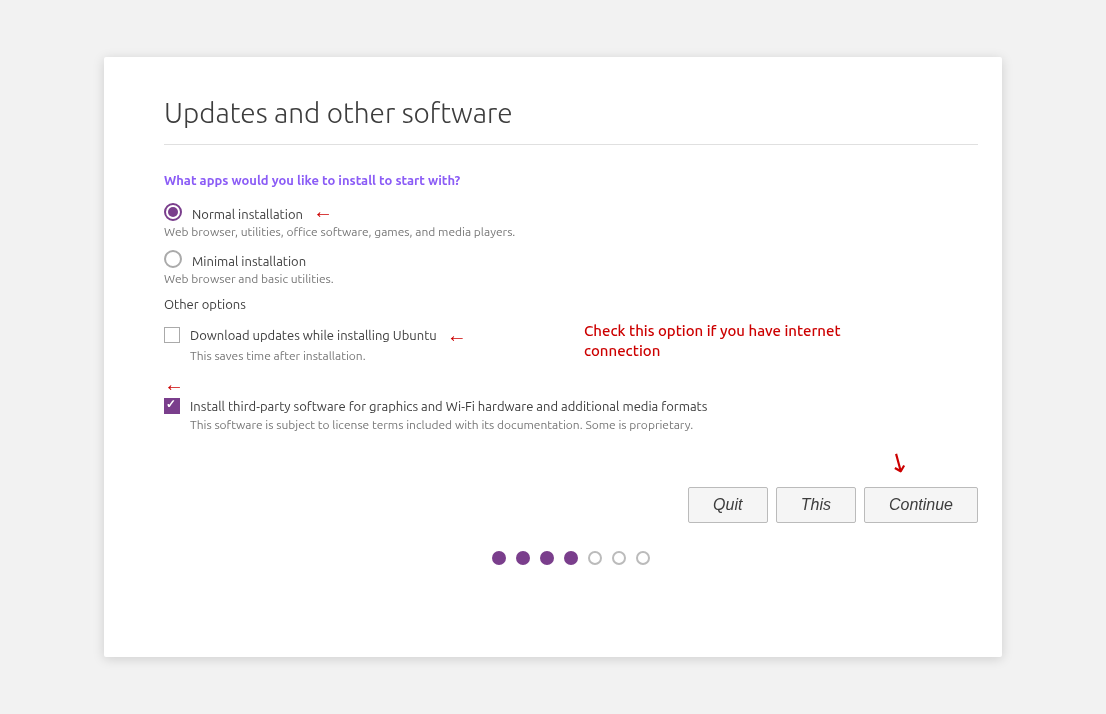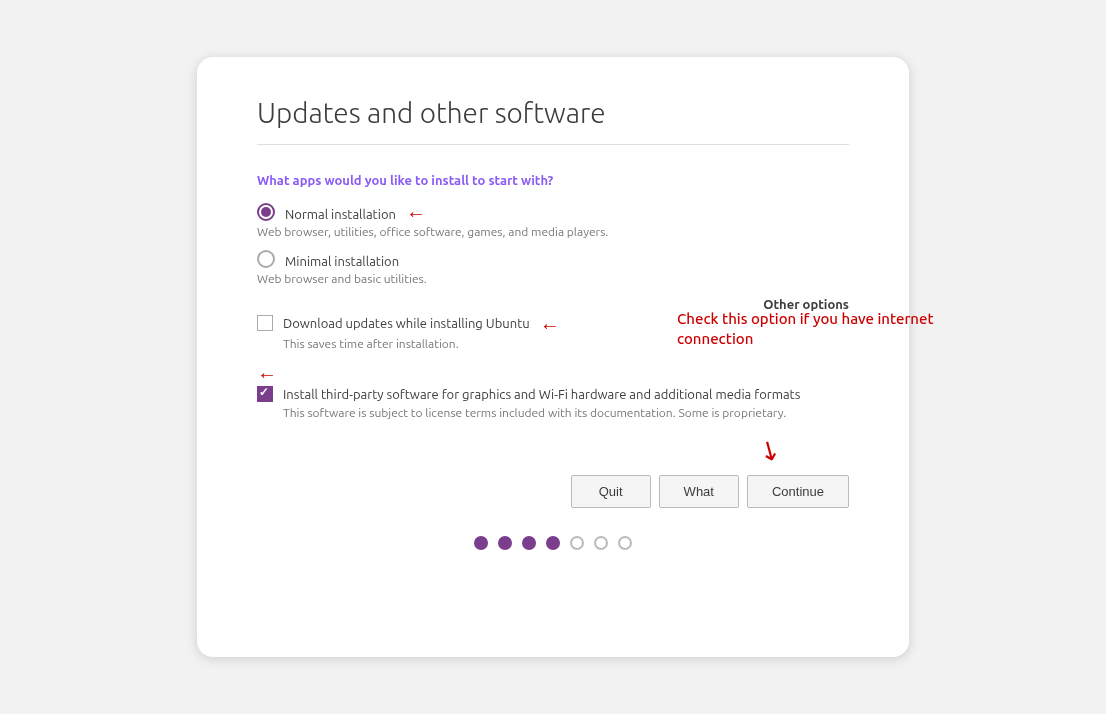--- a/index.html
+++ b/index.html
@@ -9,24 +9,24 @@
       font-family: 'Ubuntu', 'Segoe UI', sans-serif;
       width: 1106px;
       height: 714px;
       display: flex;
       align-items: center;
       justify-content: center;
     }
 
     .window {
       background: #ffffff;
-      width: 712px;
+      width: 898px;
       min-height: 600px;
-      border-radius: 16px;
-      padding: 40px 60px 30px 60px;
+      border-radius: 2px;
+      padding: 40px 24px 30px 60px;
       position: relative;
       box-shadow: 0 2px 12px rgba(0,0,0,0.15);
     }
 
     .page-title {
       font-size: 28px;
       font-weight: 300;
       color: #3d3d3d;
       margin-bottom: 28px;
       border-bottom: 1px solid #e0e0e0;
@@ -81,25 +81,24 @@
     }
 
     .option-description {
       font-size: 12px;
       color: #777;
       margin-bottom: 12px;
     }
 
     .other-options-title {
       font-size: 13px;
-      font-weight: 700;
+      font-weight: 400;
       color: #3d3d3d;
       margin-top: 8px;
-      margin-bottom: 2px;
-      text-align: right;
+      margin-bottom: 14px;
     }
 
     .checkbox-option {
       display: flex;
       align-items: center;
       gap: 10px;
       margin-bottom: 4px;
       cursor: pointer;
       position: relative;
     }
@@ -145,27 +144,28 @@
     .button-row {
       display: flex;
       justify-content: flex-end;
       gap: 8px;
       margin-top: 40px;
       padding-top: 16px;
     }
 
     .btn {
       padding: 8px 24px;
-      font-size: 13px;
+      font-size: 16px;
       border: 1px solid #bbb;
       background: #f5f5f5;
       color: #3d3d3d;
       cursor: pointer;
       border-radius: 2px;
       min-width: 80px;
+      font-style: italic;
     }
 
     .dots-row {
       display: flex;
       justify-content: center;
       gap: 10px;
       margin-top: 28px;
       padding-bottom: 10px;
     }
 
@@ -234,21 +234,21 @@
     <input type="checkbox" checked="" style="">
     <span class="checkbox-label">Install third-party software for graphics and Wi-Fi hardware and additional media formats</span>
   </label>
   <p class="checkbox-description">This software is subject to license terms included with its documentation. Some is proprietary.</p>
 
   <div style="position:relative;">
 
     <div style="position:absolute; right:68px; top:-24px; color:#cc0000; font-size:26px; transform:rotate(30deg);">↘</div>
     <div class="button-row">
       <button class="btn">Quit</button>
-      <button class="btn">What</button>
+      <button class="btn">This</button>
       <button class="btn">Continue</button>
     </div>
   </div>
 
   <div class="dots-row">
     <div class="dot dot-filled"></div>
     <div class="dot dot-filled"></div>
     <div class="dot dot-filled"></div>
     <div class="dot dot-filled"></div>
     <div class="dot dot-empty"></div>

